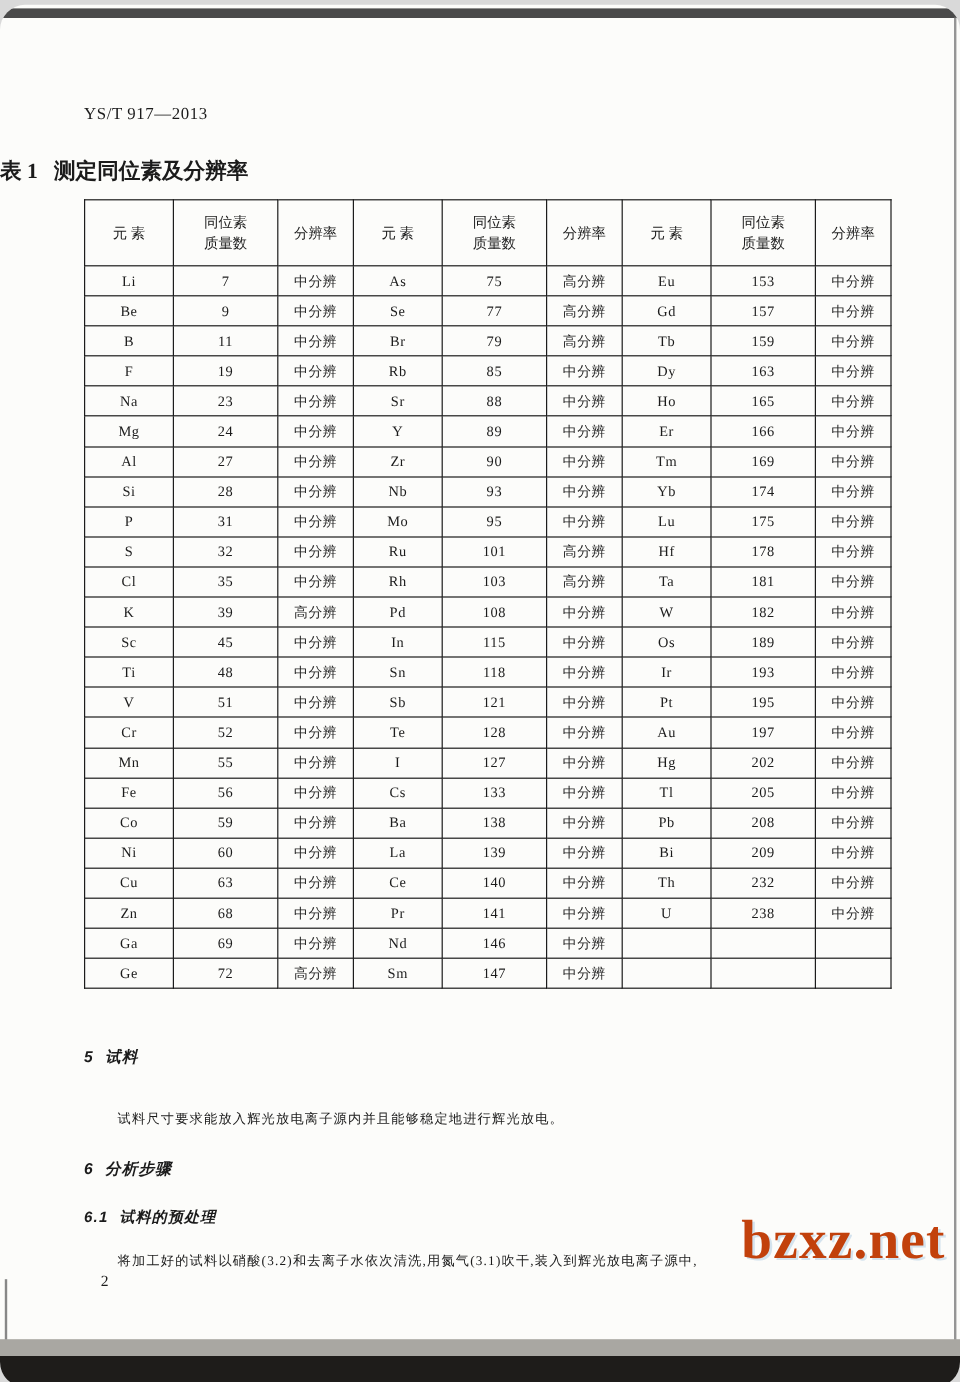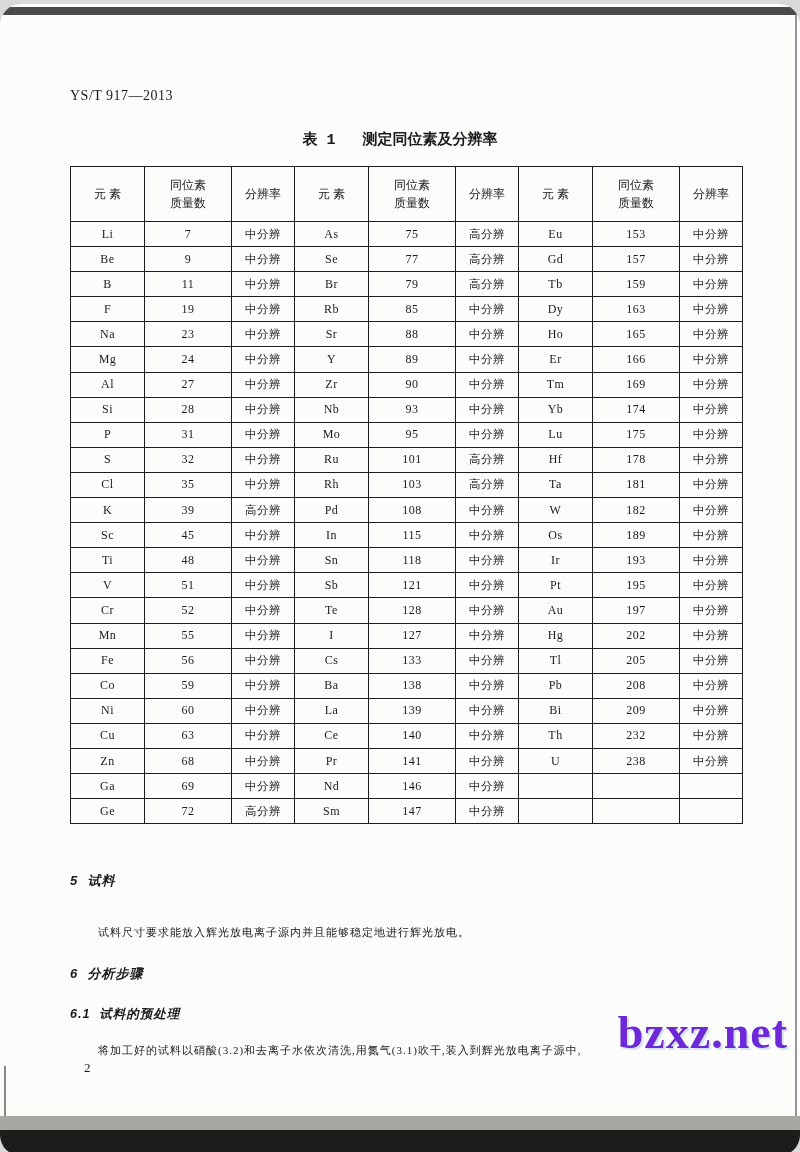--- a/index.html
+++ b/index.html
@@ -19,22 +19,22 @@
   .scan-left-bottom { position:absolute; bottom:0; left:4px; width:2px; height:90px; background:#555; opacity:.7; }
   .scan-bottom-gray { position:absolute; bottom:26px; left:0; width:100%; height:14px; background:#a9a7a2; }
   .scan-bottom-dark { position:absolute; bottom:0; left:0; width:100%; height:26px; background:#1e1c1a; }
 
   .doc-number {
     position:absolute; left:70px; top:84px;
     font-size:14px; letter-spacing:.5px;
   }
   .table-title {
     position:absolute; left:0; top:126px; width:100%;
-    text-align:center; font-weight:bold; font-size:15px;
-    font-family:Liberation Mono, monospace;
+    font-weight:bold; font-size:18px;
+    font-family:Liberation Serif, serif;
     white-space:pre;
   }
   .isotope-table {
     position:absolute; left:70px; top:162px; width:663px;
     border-collapse:collapse; table-layout:fixed;
     font-size:12px;
   }
   .isotope-table th, .isotope-table td {
     border:1px solid #1c1c1c;
     text-align:center; vertical-align:middle;
@@ -66,21 +66,21 @@
   .s61-body    { left:98px;  top:1039px;text-align:right; }
 
   .page-number {
     position:absolute; left:84px; top:1056px;
     font-size:13px;
   }
   .watermark {
     position:absolute; right:12px; top:1002px;
     font-size:46px; font-weight:bold;
     font-family:"Liberation Serif", serif;
-    color:#6d28d9;
+    color:#c2410c;
     text-shadow:2px 2px 0 rgba(165,198,224,.45);
     letter-spacing:1px;
   }
 </style>
 </head>
 <body>
 
 <div class="page">
 
   <div class="scan-top"></div>

